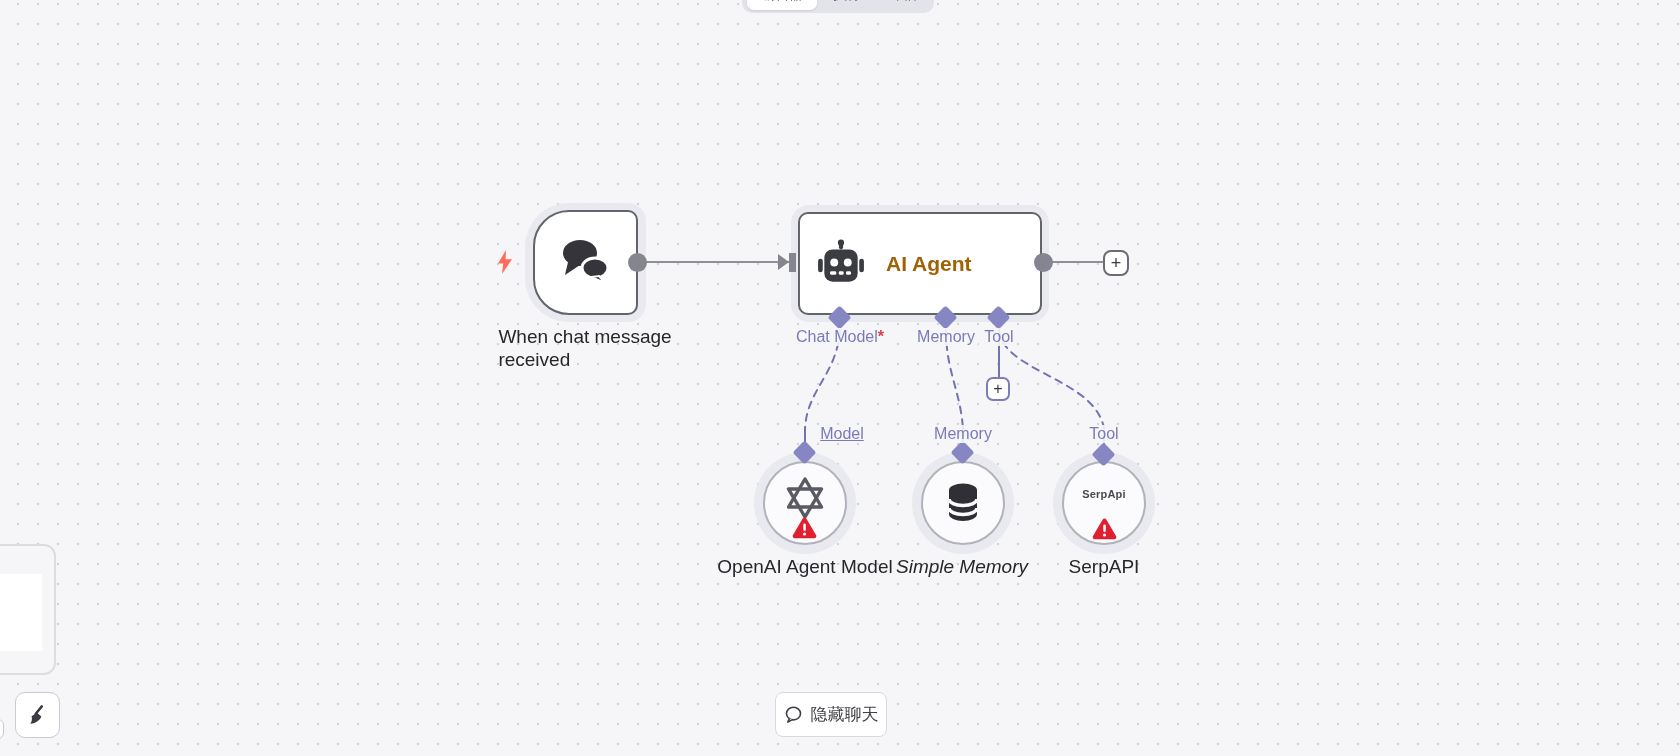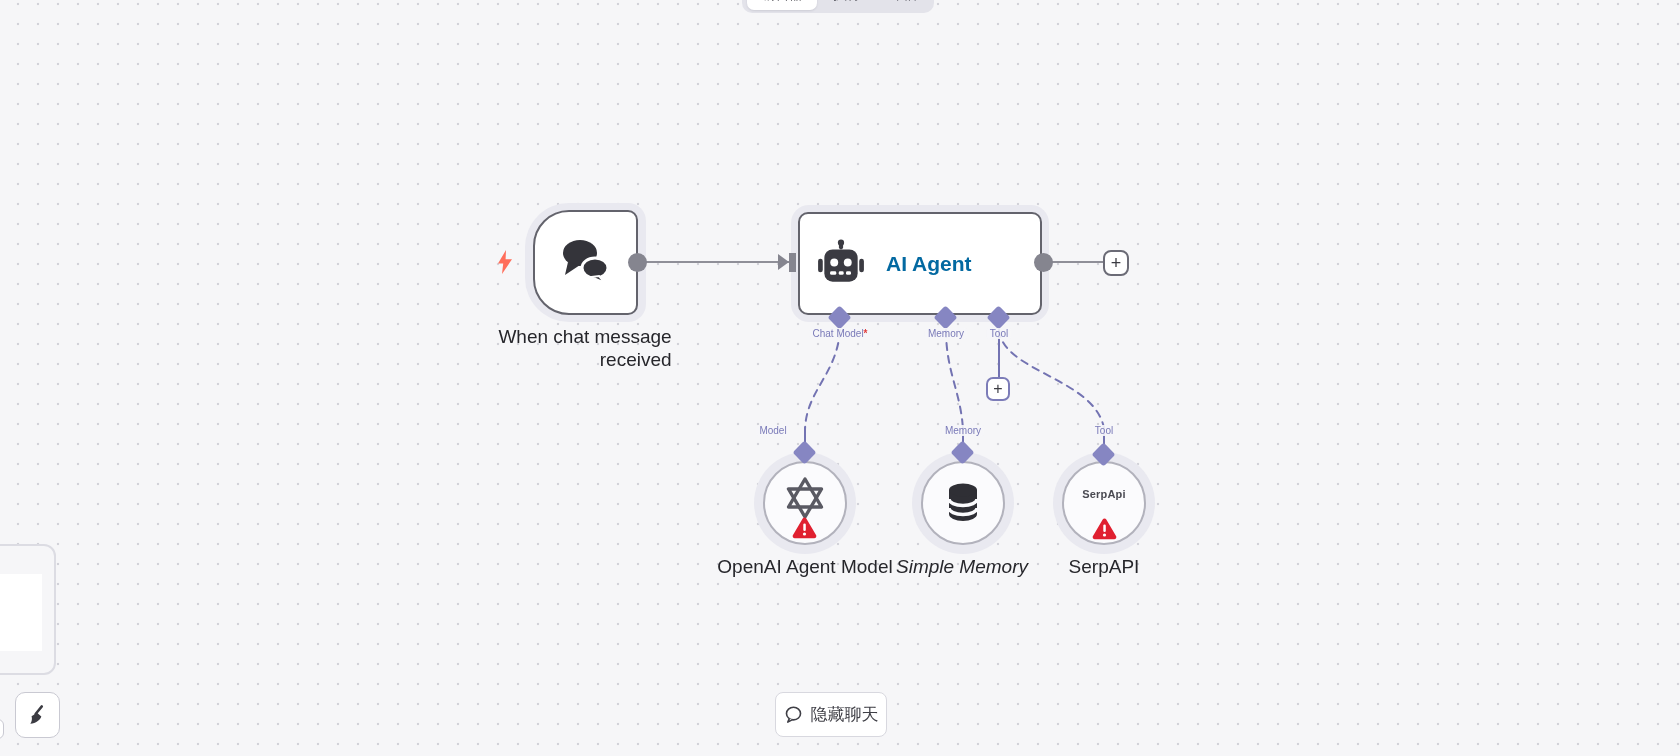--- a/index.html
+++ b/index.html
@@ -29,25 +29,25 @@
   svg.wires{position:absolute;left:0;top:0;z-index:1;}
 
   
   .ring{position:absolute;background:#e9e9f0;z-index:2;}
   .nodebox{position:absolute;background:#ffffff;border:2.5px solid #63636c;z-index:3;}
   .port-dot{position:absolute;width:19px;height:19px;border-radius:50%;background:#85858f;z-index:4;}
   .diamond{position:absolute;width:17px;height:17px;background:#8686c2;transform:rotate(45deg);border-radius:3px;z-index:4;}
   .in-bar{position:absolute;width:7px;height:19px;background:#85858f;z-index:4;}
   .in-tri{position:absolute;width:0;height:0;border-top:8px solid transparent;border-bottom:8px solid transparent;border-left:11px solid #85858f;z-index:4;}
 
-  .port-label{position:absolute;transform:translateX(-50%);font-size:10px;color:#7a7ab8;
+  .port-label{position:absolute;transform:translateX(-50%);font-size:16px;color:#7a7ab8;
     background:rgba(246,246,248,.9);padding:0 3px;border-radius:3px;white-space:nowrap;z-index:5;}
   .port-label .req{color:#e03c3c;font-weight:700;}
   .node-label{position:absolute;transform:translateX(-50%);font-size:19px;font-weight:500;color:#26262b;
-    text-align:right;line-height:23px;white-space:nowrap;z-index:5;}
+    text-align:left;line-height:23px;white-space:nowrap;z-index:5;}
 
   .plusbox{position:absolute;background:#ffffff;display:flex;align-items:center;justify-content:center;
     font-size:18px;font-weight:500;color:#3b3b42;z-index:4;}
   .plusbox.gray{border:2px solid #6b6b76;border-radius:8px;}
   .plusbox.purple{border:2px solid #7c7cb8;border-radius:7px;font-size:16px;}
 
   
   .subring{position:absolute;width:102px;height:102px;border-radius:50%;background:#e9e9f0;z-index:2;}
   .subnode{position:absolute;width:84px;height:84px;border-radius:50%;background:#fbfbfd;
     border:2.5px solid #b2b2bc;z-index:3;display:flex;align-items:center;justify-content:center;}
@@ -133,21 +133,21 @@
       <circle cx="24" cy="3.5" r="3" fill="#3b3b42"></circle>
       <rect x="8" y="10" width="32" height="31" rx="8" fill="#3b3b42"></rect>
       <rect x="2" y="19" width="4.5" height="13" rx="2.2" fill="#3b3b42"></rect>
       <rect x="41.5" y="19" width="4.5" height="13" rx="2.2" fill="#3b3b42"></rect>
       <circle cx="17.5" cy="22.5" r="3.8" fill="#ffffff"></circle>
       <circle cx="30.5" cy="22.5" r="3.8" fill="#ffffff"></circle>
       <rect x="13.5" y="31" width="6" height="3.4" rx="1.4" fill="#ffffff"></rect>
       <rect x="21.8" y="31" width="4.8" height="3.4" rx="1.4" fill="#ffffff"></rect>
       <rect x="28.8" y="31" width="4.8" height="3.4" rx="1.4" fill="#ffffff"></rect>
     </svg>
-    <span style="position:absolute;left:86px;top:38px;font-size:21px;font-weight:600;color:#0369a1;">AI Agent</span>
+    <span style="position:absolute;left:86px;top:38px;font-size:21px;font-weight:600;color:#a16207;">AI Agent</span>
   </div>
   <div class="in-tri" style="left:778px;top:254px;"></div>
   <div class="in-bar" style="left:789px;top:253px;"></div>
   <div class="port-dot" style="left:1034px;top:253px;"></div>
 
   <div class="diamond" style="left:831px;top:309px;"></div>
   <div class="diamond" style="left:937px;top:309px;"></div>
   <div class="diamond" style="left:990px;top:309px;"></div>
   <div class="port-label" style="left:840px;top:328px;">
     <span>Chat Model</span><span class="req">*</span>
@@ -160,21 +160,21 @@
   </div>
 
   <div class="plusbox gray" style="left:1103px;top:250px;width:26px;height:26px;">
       <span>+</span>
     </div>
 
   <div class="plusbox purple" style="left:986px;top:377px;width:24px;height:24px;">
       <span>+</span>
     </div>
 
-  <div class="port-label" style="left:773px;top:425px;">
+  <div class="port-label" style="left:842px;top:425px;text-decoration:underline;">
     <span>Model</span>
   </div>
   <div class="diamond" style="left:796px;top:444px;"></div>
   <div class="subring" style="left:754px;top:452px;"></div>
   <div class="subnode" style="left:763px;top:461px;">
     <svg width="46" height="46" viewBox="0 0 46 46" style="margin-bottom:10px;">
       <g stroke="#5a5a63" stroke-width="3.4" fill="none" stroke-linejoin="round">
         <polygon points="23,4 39.5,32 6.5,32"></polygon>
         <polygon points="23,42 6.5,14 39.5,14"></polygon>
       </g>

